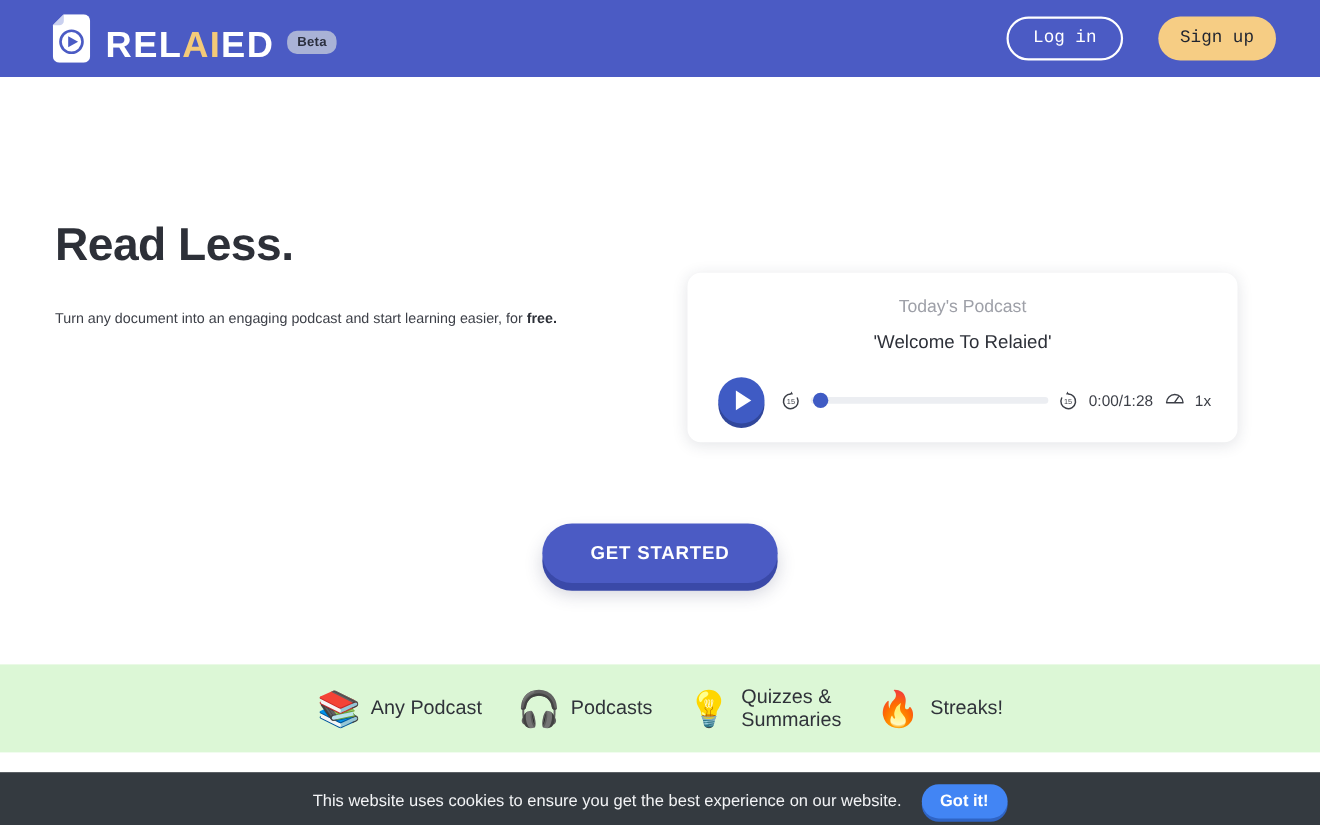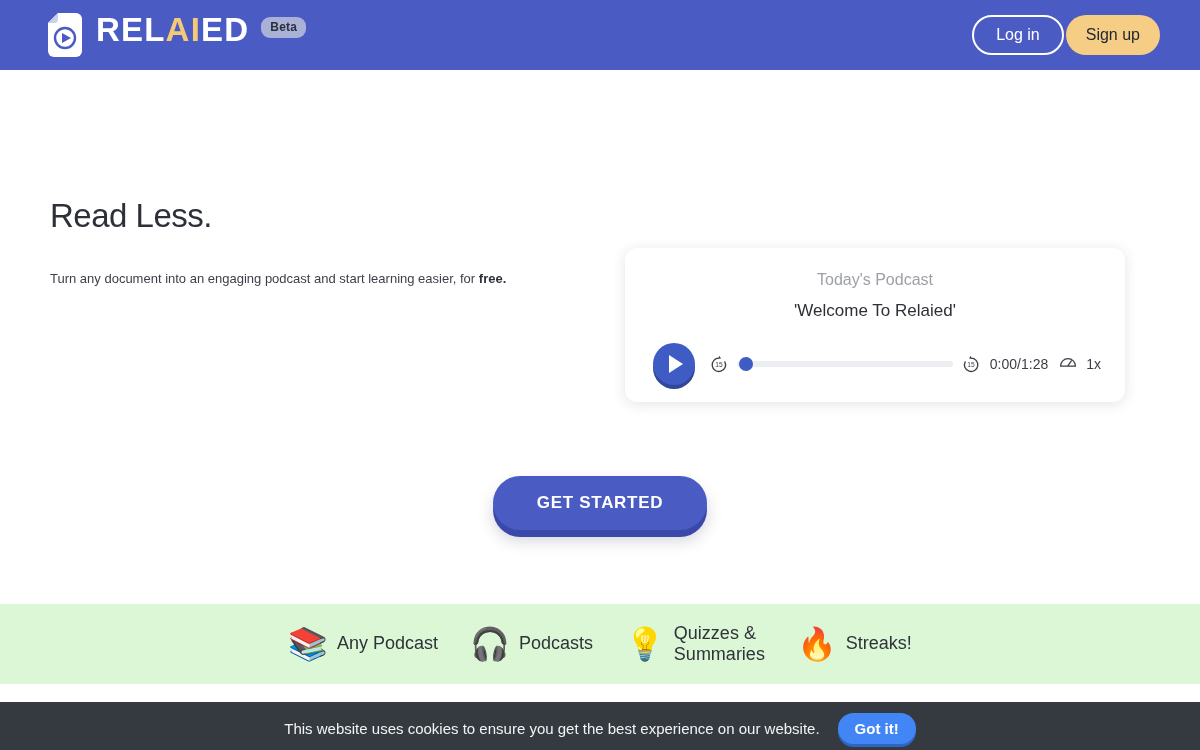--- a/index.html
+++ b/index.html
@@ -12,59 +12,59 @@
   .page { position: relative; width: 1200px; height: 750px; }
 
   
   .header {
     position: absolute; top: 0; left: 0;
     width: 1200px; height: 70px;
     background: #4b5bc4;
     display: flex; align-items: center;
     padding: 0 40px 0 48px;
   }
-  .brand { display: flex; align-items: flex-start; gap: 14px; }
+  .brand { display: flex; align-items: flex-end; gap: 14px; }
   .logo-mark {
     width: 34px; height: 44px; position: relative;
     flex: 0 0 auto;
   }
   .logo-mark svg { display: block; }
   .brand-name {
     font-size: 33px; font-weight: 700; letter-spacing: 1.2px;
     color: #ffffff; line-height: 1; white-space: nowrap;
   }
   .brand-name .ai { color: #f4ca78; }
   .beta-badge {
     display: inline-block; margin-left: 12px;
     background: #a9b2d6; color: #2b2f3e;
     font-size: 12px; font-weight: 600;
     padding: 4px 9px 5px; border-radius: 9px;
     vertical-align: middle; position: relative; top: -5px;
     letter-spacing: 0.2px;
   }
   .header-actions {
-    margin-left: auto; display: flex; align-items: flex-end; gap: 2px;
+    margin-left: auto; display: flex; align-items: flex-end; gap: 32px; font-family: Liberation Mono, monospace;
   }
   .btn-login {
     border: 2px solid #ffffff; color: #ffffff; background: transparent;
     border-radius: 22px; padding: 9px 22px;
     font-size: 16px; font-family: inherit; cursor: pointer;
     line-height: 1.1;
   }
   .btn-signup {
     border: none; background: #f6cd84; color: #1f2430;
     border-radius: 22px; padding: 11px 20px;
     font-size: 16px; font-family: inherit; cursor: pointer;
     line-height: 1.1;
   }
 
   
   .hero-left { position: absolute; left: 50px; top: 196px; width: 560px; }
   .headline {
-    font-size: 33px; font-weight: 400; line-height: 1.22;
+    font-size: 42px; font-weight: 700; line-height: 1.22;
     color: #2d3038; letter-spacing: -0.5px;
   }
   .headline .line2 { color: #4d63d4; display: block; }
   .subhead {
     margin-top: 30px;
     font-size: 13px; line-height: 1.98; color: #3c3f47;
     font-weight: 400;
   }
   .subhead b { font-weight: 700; color: #2d3038; }
 

